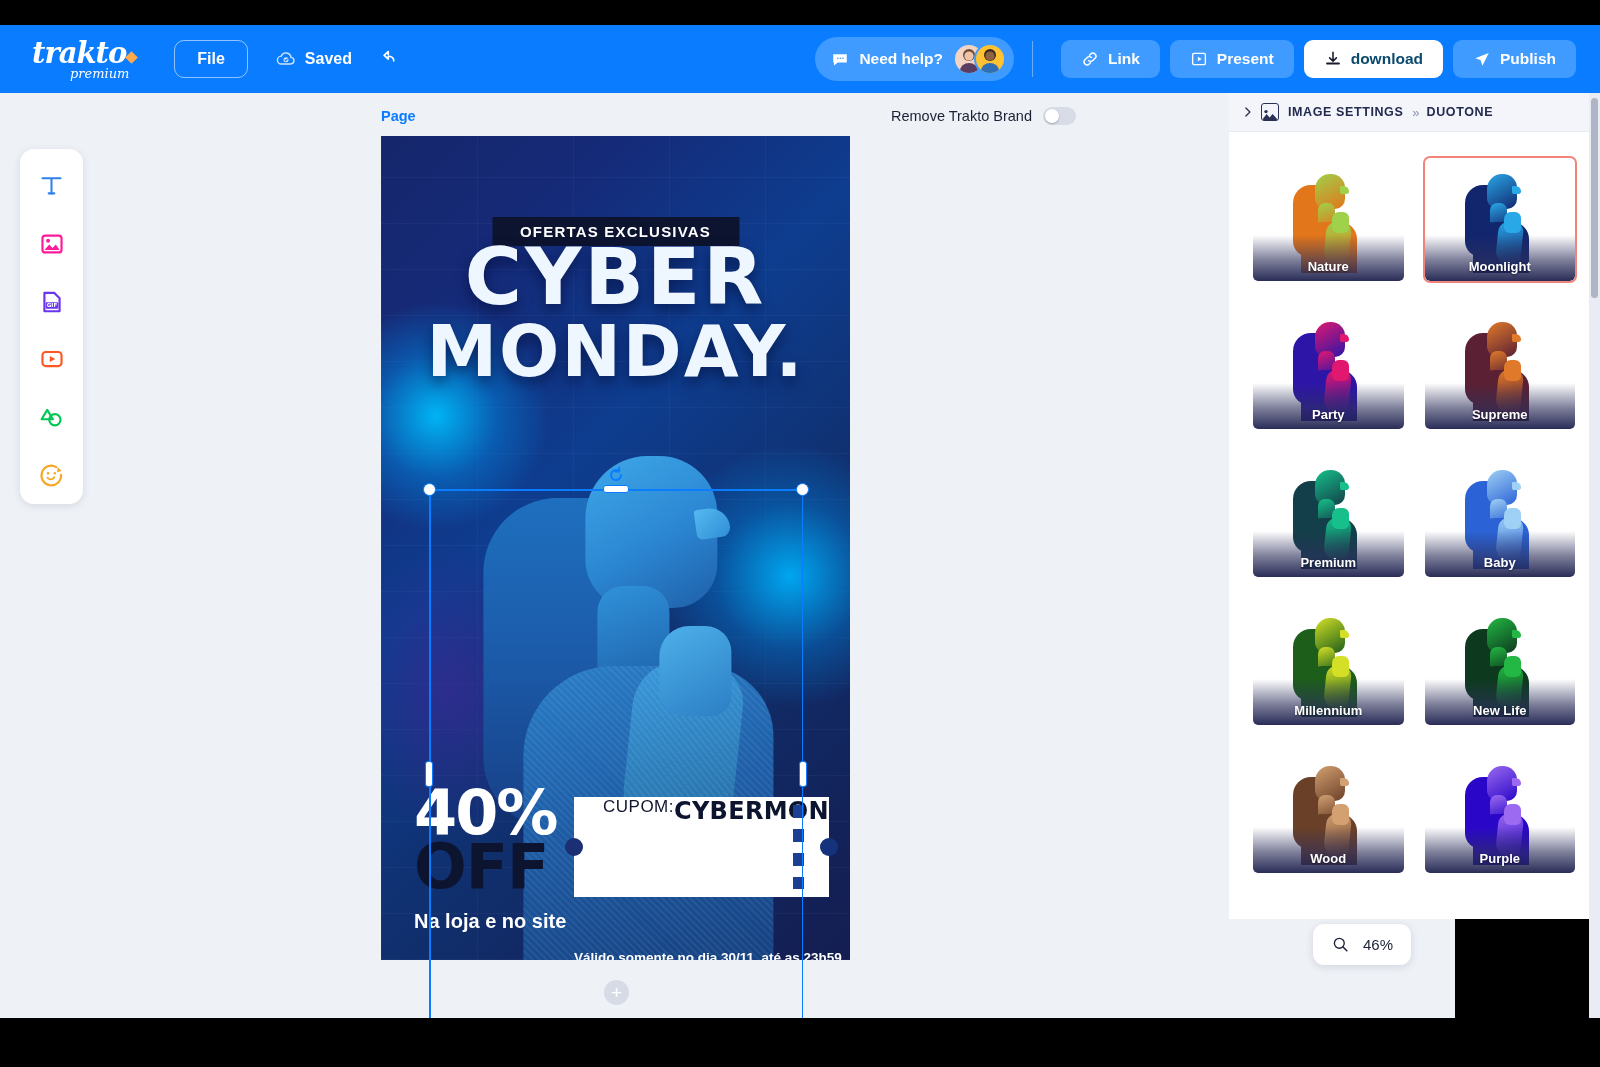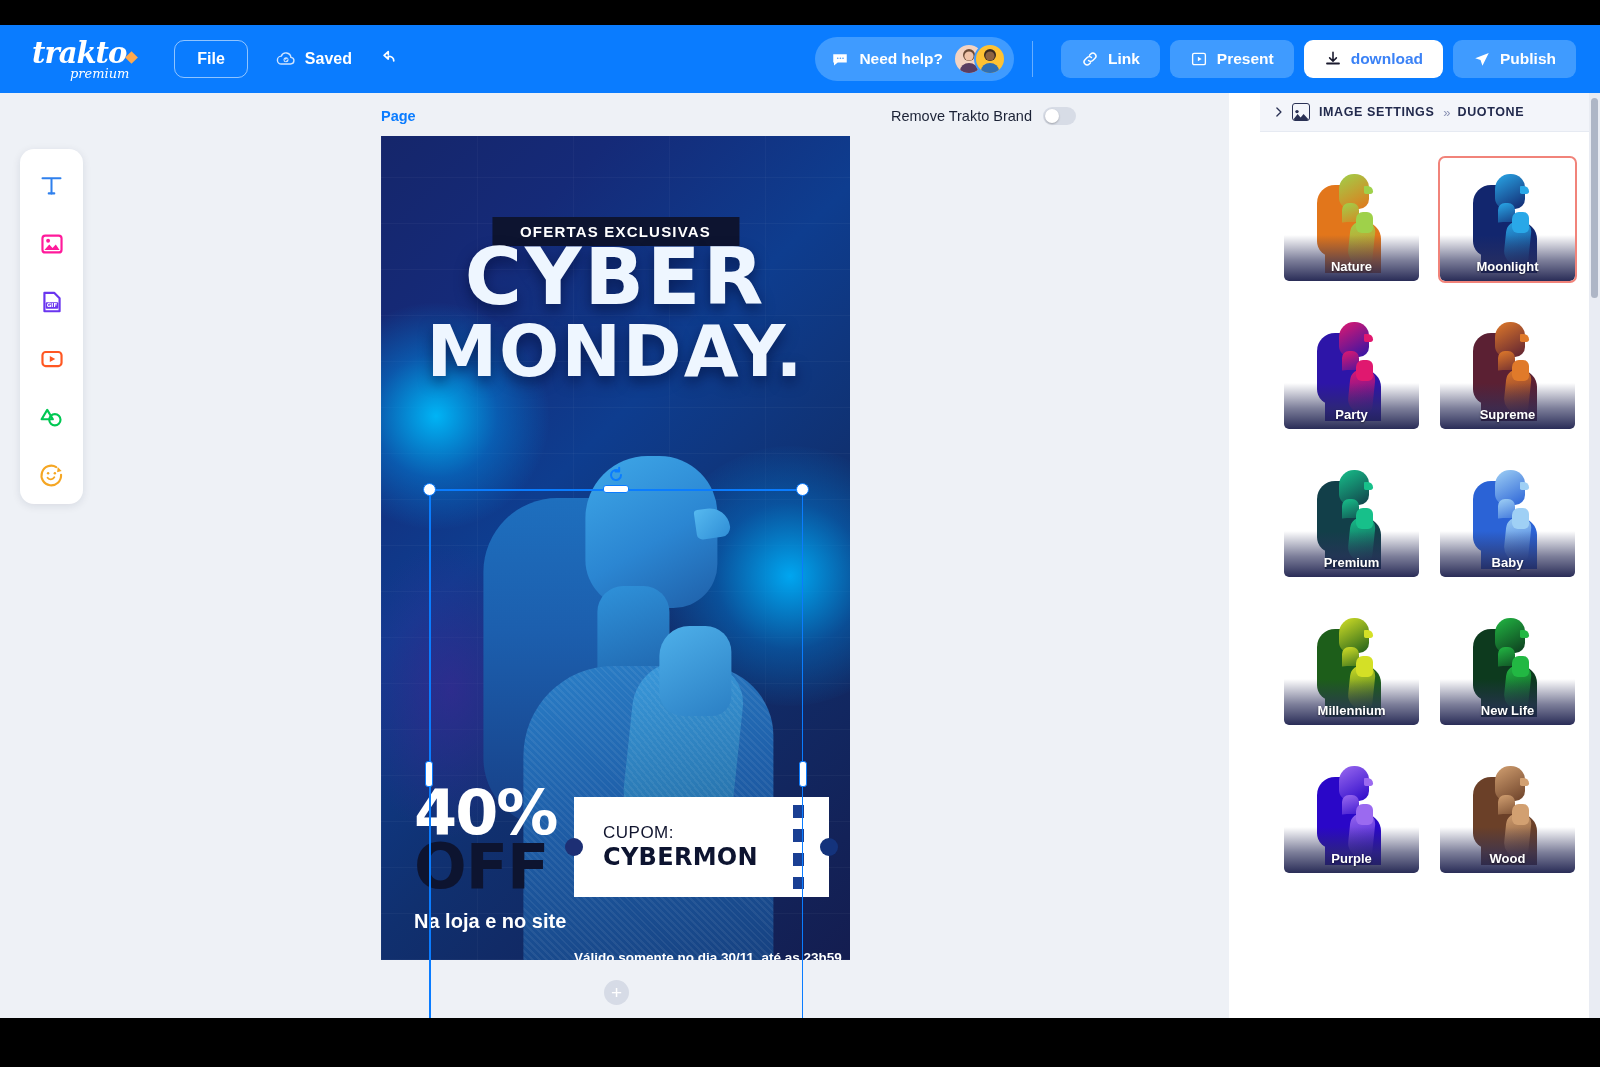--- a/index.html
+++ b/index.html
@@ -73,21 +73,21 @@
     width: 1px; height: 36px; background: rgba(255,255,255,.38);
     margin: 0 18px;
   }
   .hbtn {
     display: flex; align-items: center; gap: 9px;
     border-radius: 9px; padding: 10px 20px;
     font-size: 15.5px; font-weight: 700; cursor: pointer;
     background: #3f9bff; color: #fff; border: none;
     margin-left: 10px;
   }
-  .hbtn.white { background: #fff; color: #3b82f6; }
+  .hbtn.white { background: #fff; color: #0c4a6e; }
 
   
   .left-rail {
     position: absolute; left: 20px; top: 149px;
     width: 63px; height: 355px;
     background: #fff; border-radius: 14px;
     box-shadow: 0 2px 9px rgba(20,30,60,.10);
     display: flex; flex-direction: column; align-items: center;
     padding-top: 8px;
     z-index: 20;
@@ -247,21 +247,21 @@
     letter-spacing: -1px;
   }
   .naloja {
     position: absolute; left: 33px; top: 774px;
     font-size: 20px; font-weight: 600; color: #fff;
   }
   .coupon {
     position: absolute; left: 193px; top: 661px;
     width: 255px; height: 100px;
     background: #fff;
-    display: flex; flex-direction: column; justify-content: center;
+    display: flex; flex-direction: row; 
     padding-left: 29px;
   }
   .coupon::before {
     content:""; position:absolute; left:-9px; top:50%;
     transform: translateY(-50%);
     width: 18px; height: 18px; border-radius: 50%;
     background: #1d2f74;
   }
   .coupon::after {
     content:""; position:absolute; right:-9px; top:50%;
@@ -330,24 +330,23 @@
     background: #fff; border-radius: 11px;
     padding: 11px 18px; display: flex; align-items: center; gap: 13px;
     box-shadow: 0 2px 9px rgba(20,30,60,.13);
     cursor: pointer;
   }
   .zoom-val { font-size: 15px; color: #1b2236; font-weight: 500; }
 
   
   .right-panel {
     position: absolute; right: 0; top: 93px;
-    width: 371px; height: 925px;
+    width: 371px; height: 826px;
     background: #fff;
     z-index: 20;
-    padding-left: 31px;
   }
   .rp-header {
     height: 39px;
     background: #f3f5fa;
     display: flex; align-items: center;
     padding-left: 7px;
     border-bottom: 1px solid #e6eaf2;
   }
   .rp-collapse {
     width: 22px; display:flex; align-items:center; justify-content:center;
@@ -763,45 +762,45 @@
             <div class="pi-body" style="background: linear-gradient(165deg, rgb(13, 58, 30), rgb(13, 58, 30));"></div>
             <div class="pi-arm" style="background: linear-gradient(160deg, rgb(34, 184, 67), rgb(13, 58, 30));"></div>
             <div class="pi-hand" style="background: linear-gradient(150deg, rgb(34, 184, 67), rgb(34, 184, 67));"></div>
           </div>
           <div class="preset-label-bar">
             <span class="preset-label">New Life</span>
           </div>
         </div>
         <div class="preset">
           <div class="preset-img">
+            <div class="pi-hair" style="background: linear-gradient(rgb(107, 64, 40), rgb(107, 64, 40));"></div>
+            <div class="pi-head" style="background: linear-gradient(150deg, rgb(210, 160, 113), rgb(107, 64, 40));"></div>
+            <div class="pi-nose" style="background: linear-gradient(140deg, rgb(210, 160, 113), rgb(210, 160, 113));"></div>
+            <div class="pi-neck" style="background: linear-gradient(160deg, rgb(210, 160, 113), rgb(107, 64, 40));"></div>
+            <div class="pi-body" style="background: linear-gradient(165deg, rgb(107, 64, 40), rgb(107, 64, 40));"></div>
+            <div class="pi-arm" style="background: linear-gradient(160deg, rgb(210, 160, 113), rgb(107, 64, 40));"></div>
+            <div class="pi-hand" style="background: linear-gradient(150deg, rgb(210, 160, 113), rgb(210, 160, 113));"></div>
+          </div>
+          <div class="preset-label-bar">
+            <span class="preset-label">Wood</span>
+          </div>
+        </div>
+        <div class="preset">
+          <div class="preset-img">
             <div class="pi-hair" style="background: linear-gradient(rgb(42, 7, 200), rgb(42, 7, 200));"></div>
             <div class="pi-head" style="background: linear-gradient(150deg, rgb(155, 106, 240), rgb(42, 7, 200));"></div>
             <div class="pi-nose" style="background: linear-gradient(140deg, rgb(155, 106, 240), rgb(155, 106, 240));"></div>
             <div class="pi-neck" style="background: linear-gradient(160deg, rgb(155, 106, 240), rgb(42, 7, 200));"></div>
             <div class="pi-body" style="background: linear-gradient(165deg, rgb(42, 7, 200), rgb(42, 7, 200));"></div>
             <div class="pi-arm" style="background: linear-gradient(160deg, rgb(155, 106, 240), rgb(42, 7, 200));"></div>
             <div class="pi-hand" style="background: linear-gradient(150deg, rgb(155, 106, 240), rgb(155, 106, 240));"></div>
           </div>
           <div class="preset-label-bar">
             <span class="preset-label">Purple</span>
           </div>
         </div>
-        <div class="preset">
-          <div class="preset-img">
-            <div class="pi-hair" style="background: linear-gradient(rgb(107, 64, 40), rgb(107, 64, 40));"></div>
-            <div class="pi-head" style="background: linear-gradient(150deg, rgb(210, 160, 113), rgb(107, 64, 40));"></div>
-            <div class="pi-nose" style="background: linear-gradient(140deg, rgb(210, 160, 113), rgb(210, 160, 113));"></div>
-            <div class="pi-neck" style="background: linear-gradient(160deg, rgb(210, 160, 113), rgb(107, 64, 40));"></div>
-            <div class="pi-body" style="background: linear-gradient(165deg, rgb(107, 64, 40), rgb(107, 64, 40));"></div>
-            <div class="pi-arm" style="background: linear-gradient(160deg, rgb(210, 160, 113), rgb(107, 64, 40));"></div>
-            <div class="pi-hand" style="background: linear-gradient(150deg, rgb(210, 160, 113), rgb(210, 160, 113));"></div>
-          </div>
-          <div class="preset-label-bar">
-            <span class="preset-label">Wood</span>
-          </div>
-        </div>
       </div>
   </div>
 
   <div class="gscroll-track"></div>
   <div class="gscroll-thumb"></div>
 
 </div>
 
 </body></html>

